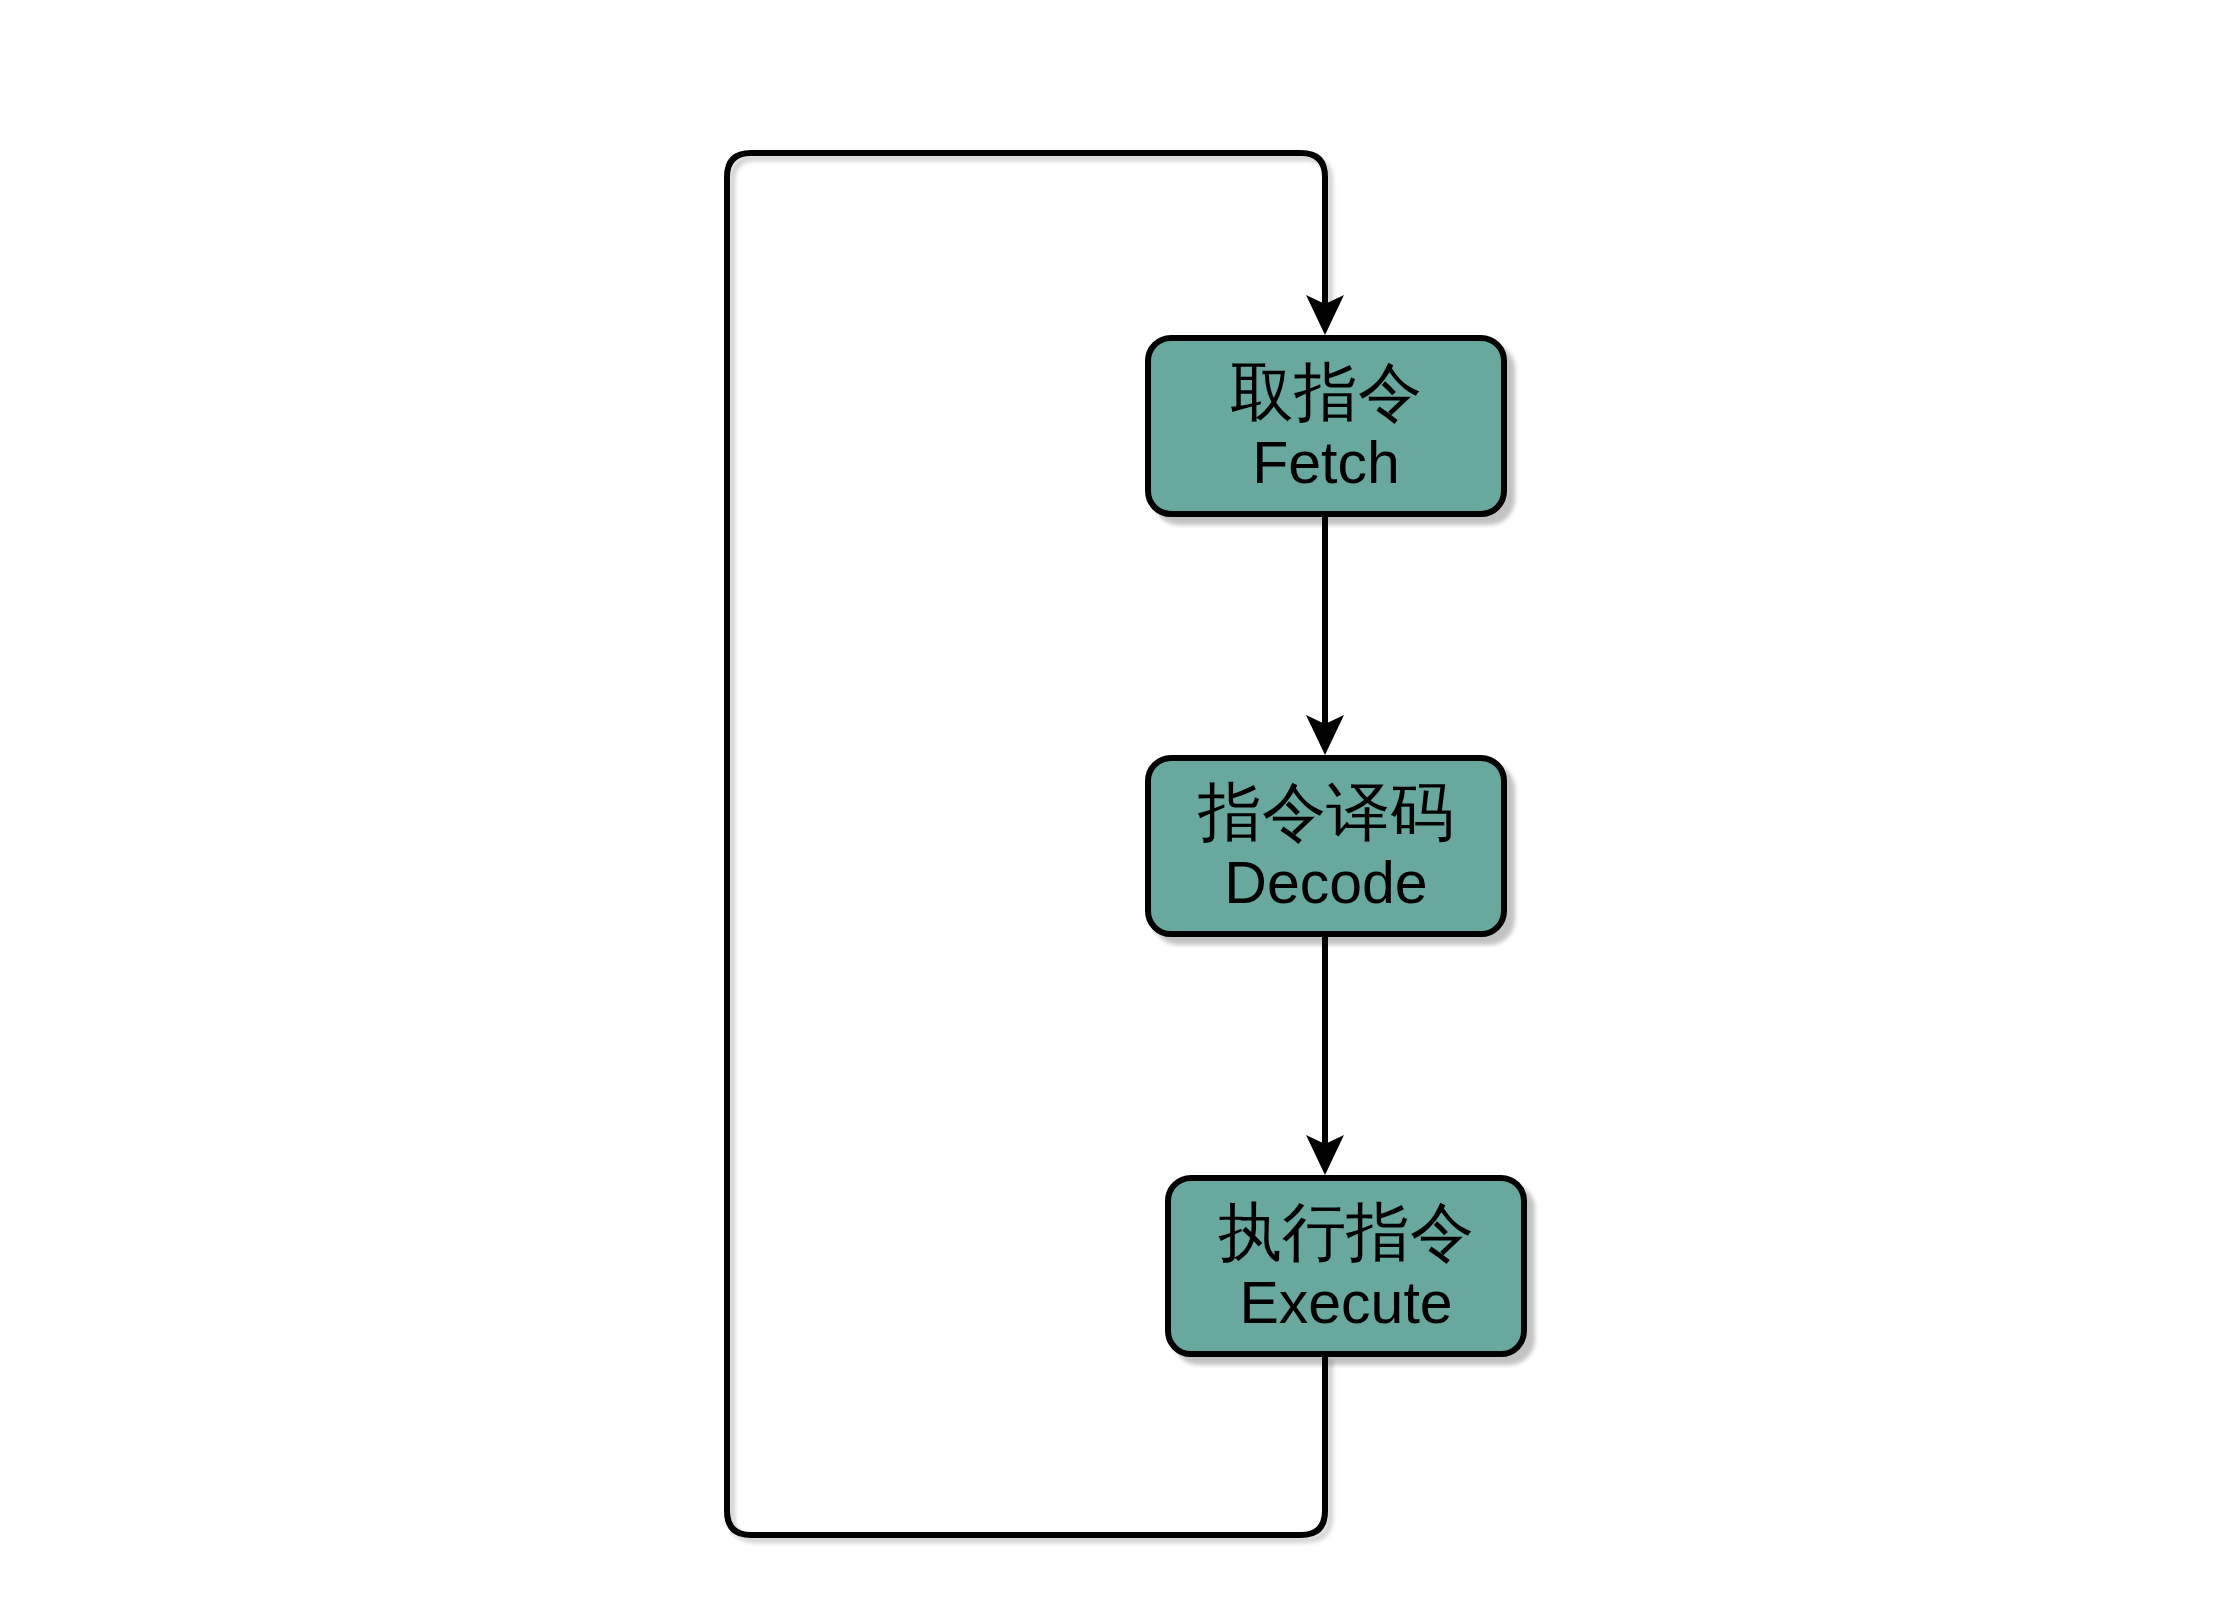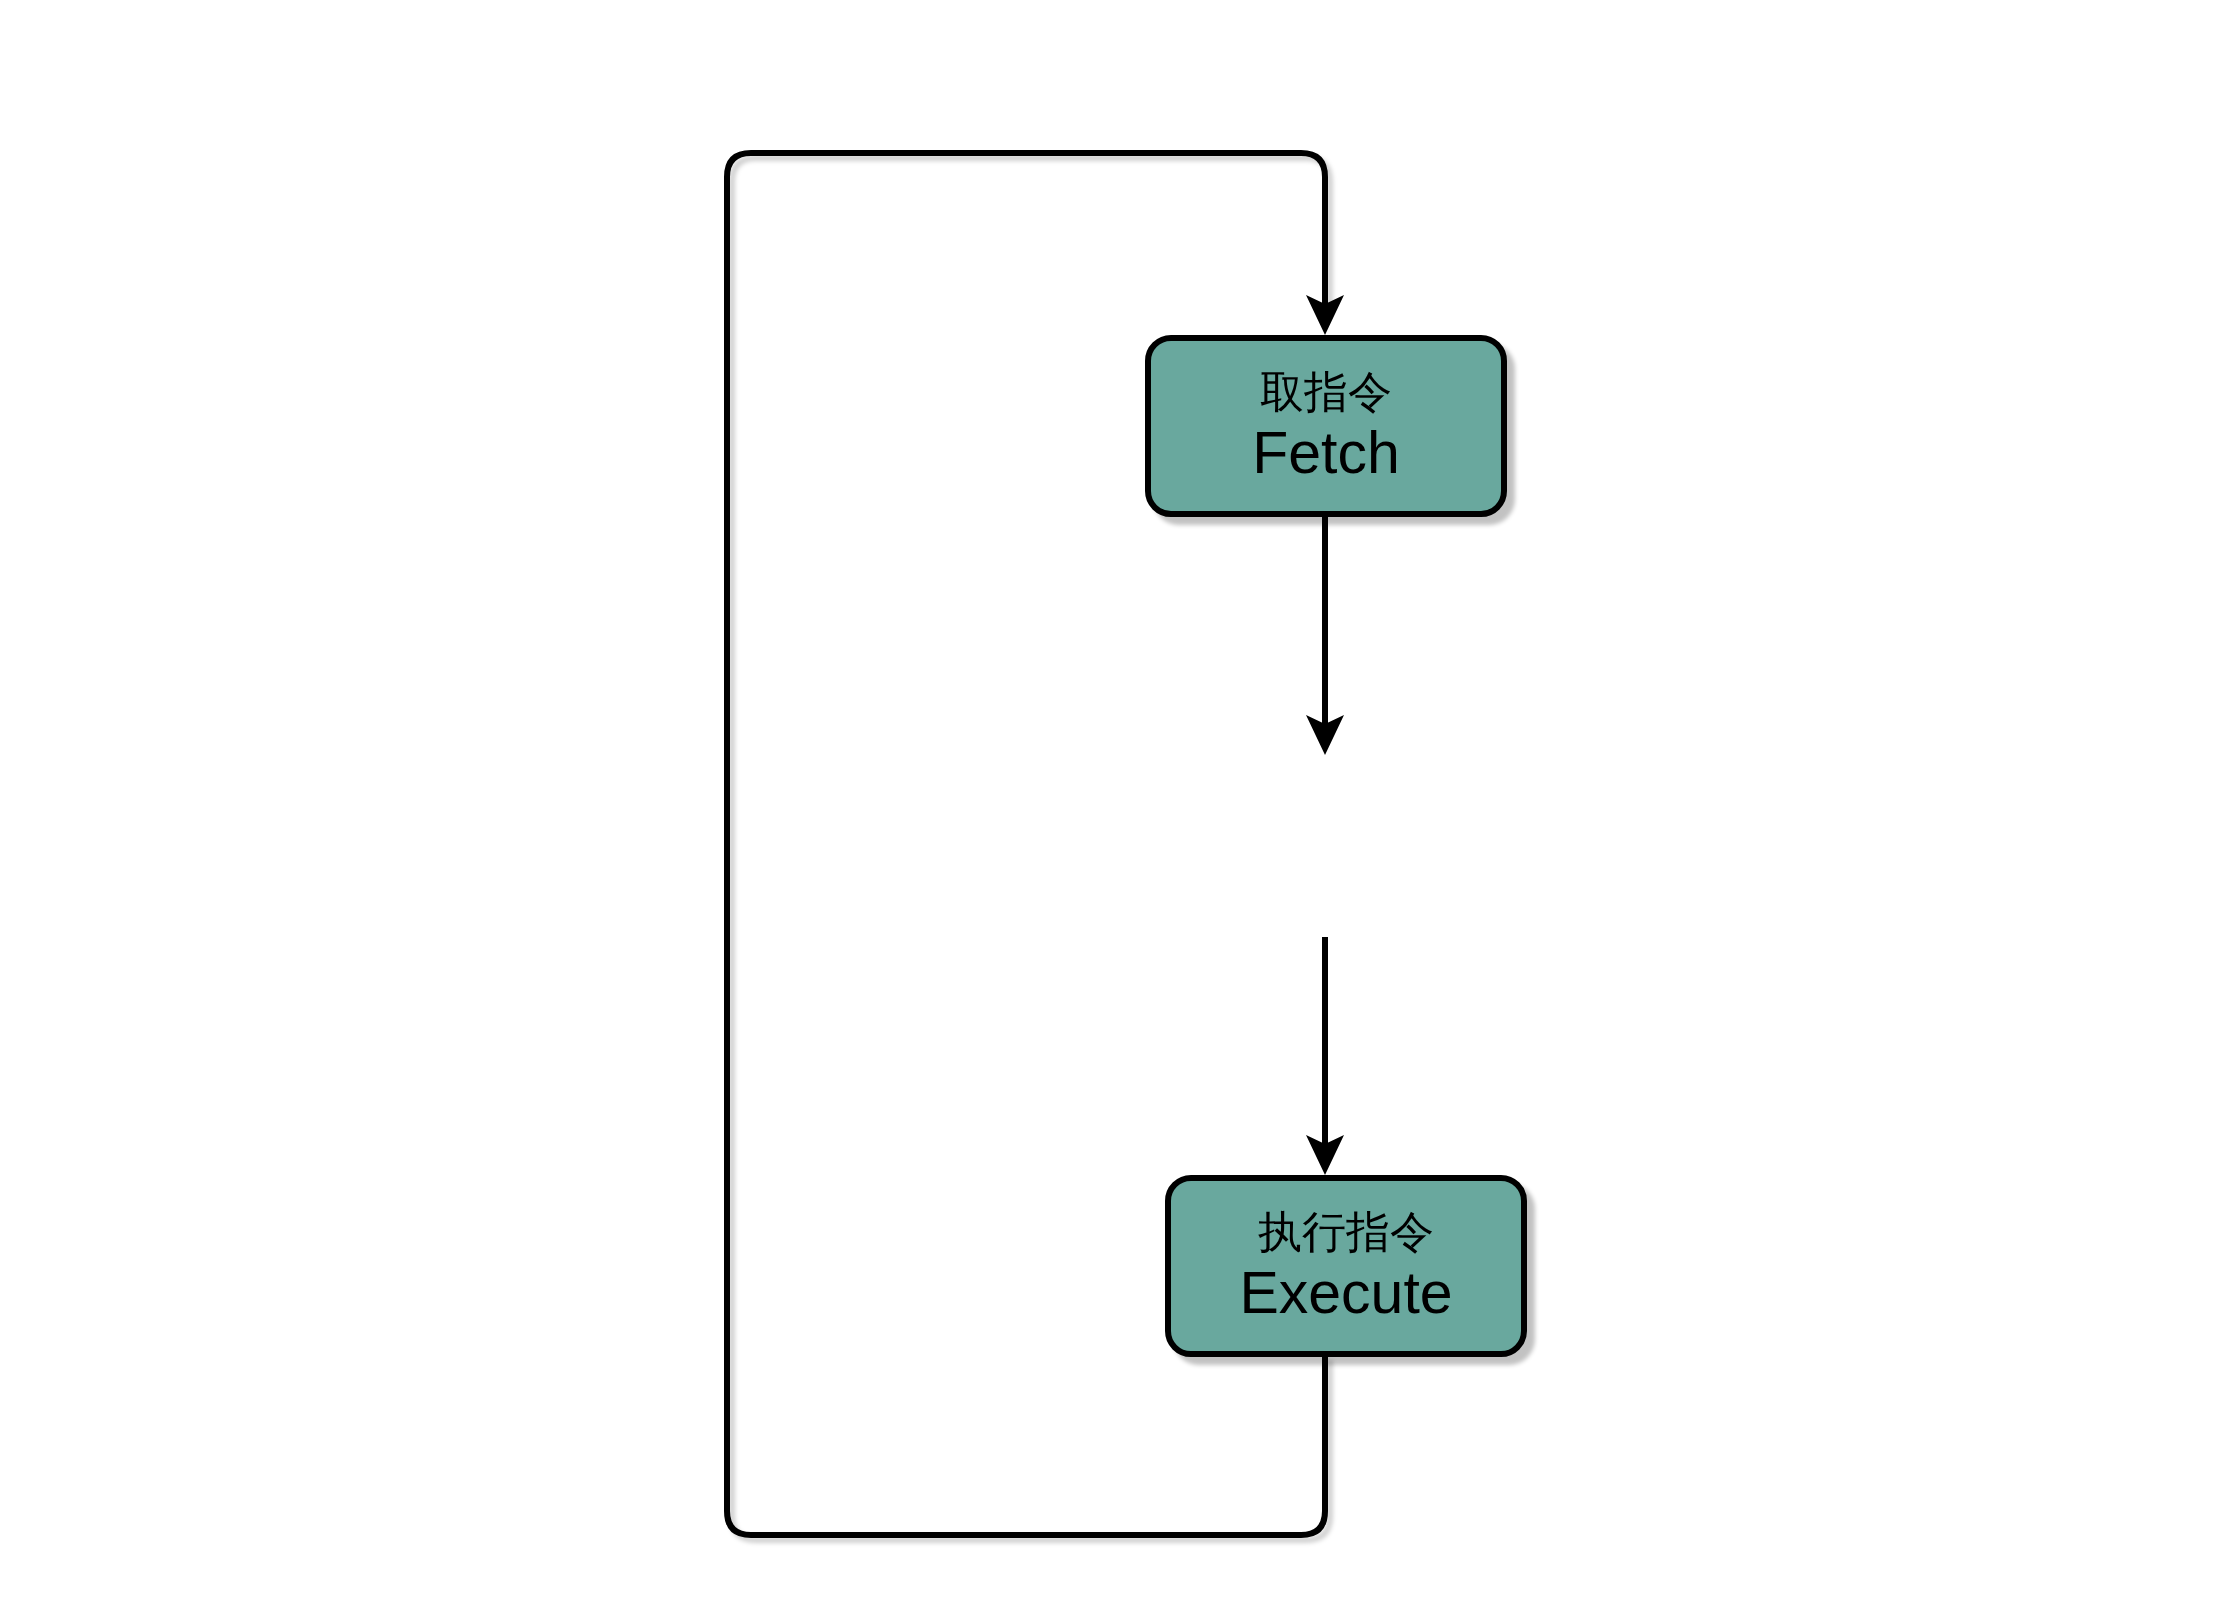--- a/index.html
+++ b/index.html
@@ -53,21 +53,21 @@
     flex-direction: column;
     align-items: center;
     justify-content: center;
     gap: 10px;
     color: #000000;
     text-align: center;
   }
   .node-fetch   { top: 335px; }
   .node-decode  { top: 755px; }
   .node-execute { top: 1175px; margin-left: 20px; }
-  .node .zh { font-size: 44px; line-height: 1; }
+  .node .zh { font-size: 64px; line-height: 1; }
   .node .en { font-size: 59px; line-height: 1; text-align: right; }
 </style>
 </head>
 <body>
 
 <div class="canvas">
 
   <svg class="diagram-svg" viewBox="0 0 2213 1615" xmlns="http://www.w3.org/2000/svg">
 
     <path class="loop-path" d="M 1325 1355
@@ -89,19 +89,23 @@
     <line class="connector" x1="1325" y1="937" x2="1325" y2="1147"></line>
     <polygon class="arrowhead" points="1306,1135 1325,1175 1344,1135 1325,1144"></polygon>
   </svg>
 
 
   <div class="node node-fetch">
     <span class="zh">取指令</span>
     <span class="en">Fetch</span>
   </div>
 
+  <div class="node node-decode">
+    <span class="zh">指令译码</span>
+    <span class="en">Decode</span>
+  </div>
 
   <div class="node node-execute">
     <span class="zh">执行指令</span>
     <span class="en">Execute</span>
   </div>
 
 </div>
 
 </body></html>

